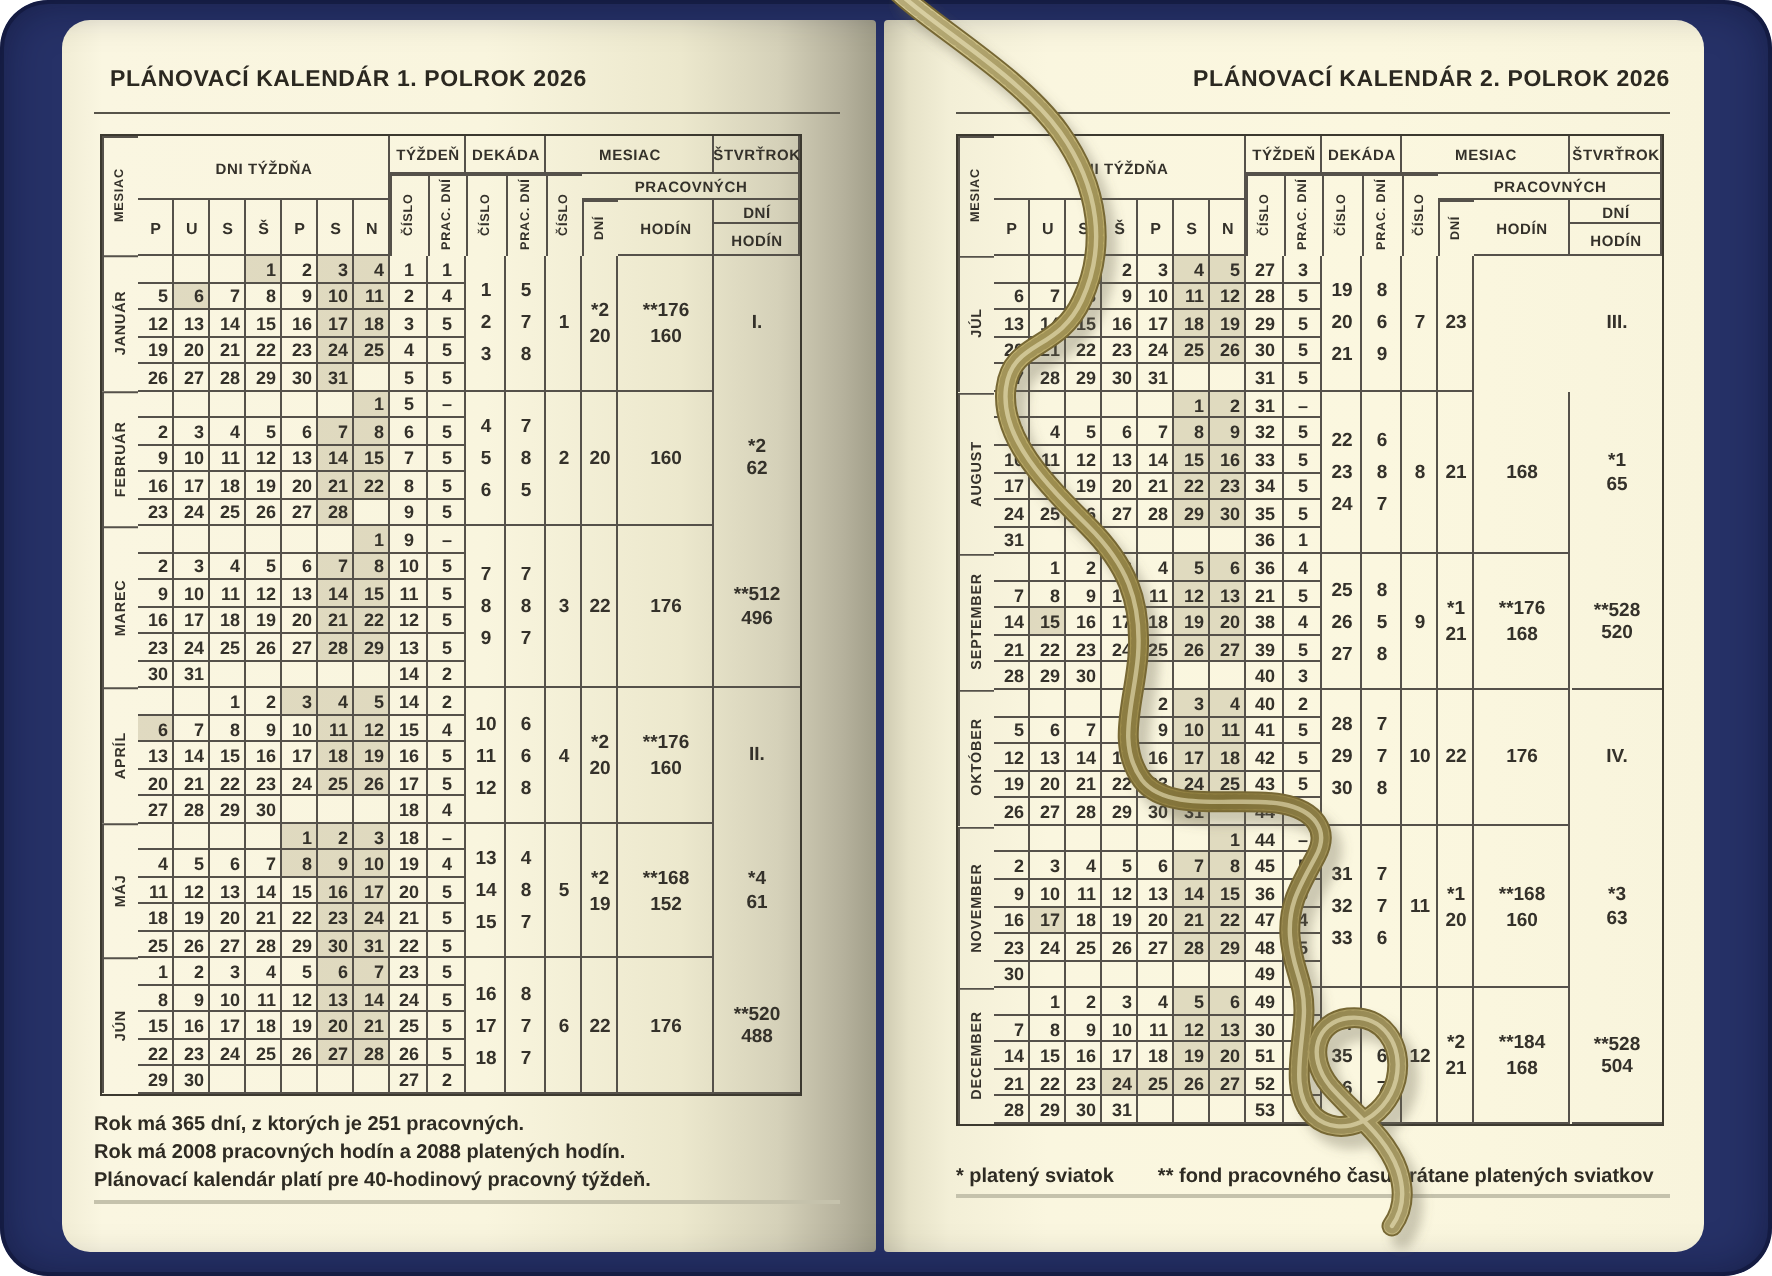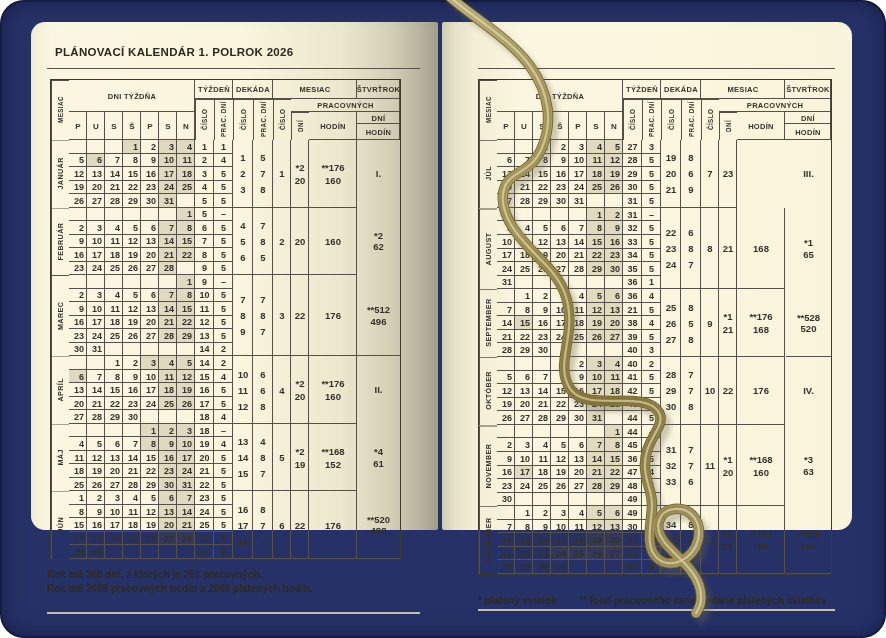--- a/index.html
+++ b/index.html
@@ -3,21 +3,21 @@
 <meta charset="utf-8">
 <style>
   html,body{margin:0;padding:0;background:#ffffff;}
   *{box-sizing:border-box;}
   body{font-family:"Liberation Sans","DejaVu Sans",sans-serif;}
 
   .cover{position:relative;width:886px;height:638px;background:#263167;border-radius:24px;overflow:hidden;}
   .cover::before{content:"";position:absolute;inset:0;border-radius:24px;
     box-shadow:inset 0 0 0 2px rgba(10,16,45,.45), inset 0 0 22px rgba(5,10,35,.5);pointer-events:none;z-index:5;}
 
-  .page{position:absolute;top:22px;height:508px;z-index:1;}
+  .page{position:absolute;top:10px;height:616px;z-index:1;}
   .page-left{left:31px;width:407px;border-radius:14px 2px 2px 14px;
     background:linear-gradient(to right,#f1edd5 0%,#faf6e1 5%,#f9f5de 52%,#ece8cd 76%,#d5d1b9 88%,#b5b19c 96%,#a19e89 100%);}
   .page-right{left:442px;width:410px;border-radius:2px 14px 14px 2px;
     background:linear-gradient(to right,#cfcbb2 0%,#e6e2c8 3%,#f3efd7 8%,#faf6df 20%,#fbf7df 60%,#f8f4dc 100%);}
 
   .page-title{position:absolute;top:24px;font-size:11.5px;font-weight:700;color:#2b2820;letter-spacing:.3px;white-space:nowrap;}
   .page-left .page-title{left:24px;}
   .page-right .page-title{right:17px;}
   .title-rule{position:absolute;top:46px;height:1px;background:#57544a;}
   .page-left .title-rule{left:16px;right:18px;}
@@ -533,25 +533,27 @@
                 <div>**520</div>
                 <div>488</div>
               </div>
             </div>
           </div>
         </div>
       </div>
     <div class="notes">
       <div>Rok má 365 dní, z ktorých je 251 pracovných.</div>
       <div>Rok má 2008 pracovných hodín a 2088 platených hodín.</div>
+      <div>Plánovací kalendár platí pre 40-hodinový pracovný týždeň.</div>
     </div>
     <div class="bottom-rule"></div>
   </div>
 
   <div class="page page-right">
+    <div class="page-title">PLÁNOVACÍ KALENDÁR 2. POLROK 2026</div>
     <div class="title-rule"></div>
     <div class="cal" id="cal-1">
         <div class="cal-head">
           <div class="hc vtext hsmall" style="grid-area: 1 / 1 / 5 / 2;">MESIAC</div>
           <div class="hc" style="grid-area: 1 / 2 / 3 / 9;">DNI TÝŽDŇA</div>
           <div class="hc dletter" style="grid-area: 3 / 2 / 5 / 3;">P</div>
           <div class="hc dletter" style="grid-area: 3 / 3 / 5 / 4;">U</div>
           <div class="hc dletter" style="grid-area: 3 / 4 / 5 / 5;">S</div>
           <div class="hc dletter" style="grid-area: 3 / 5 / 5 / 6;">Š</div>
           <div class="hc dletter" style="grid-area: 3 / 6 / 5 / 7;">P</div>

